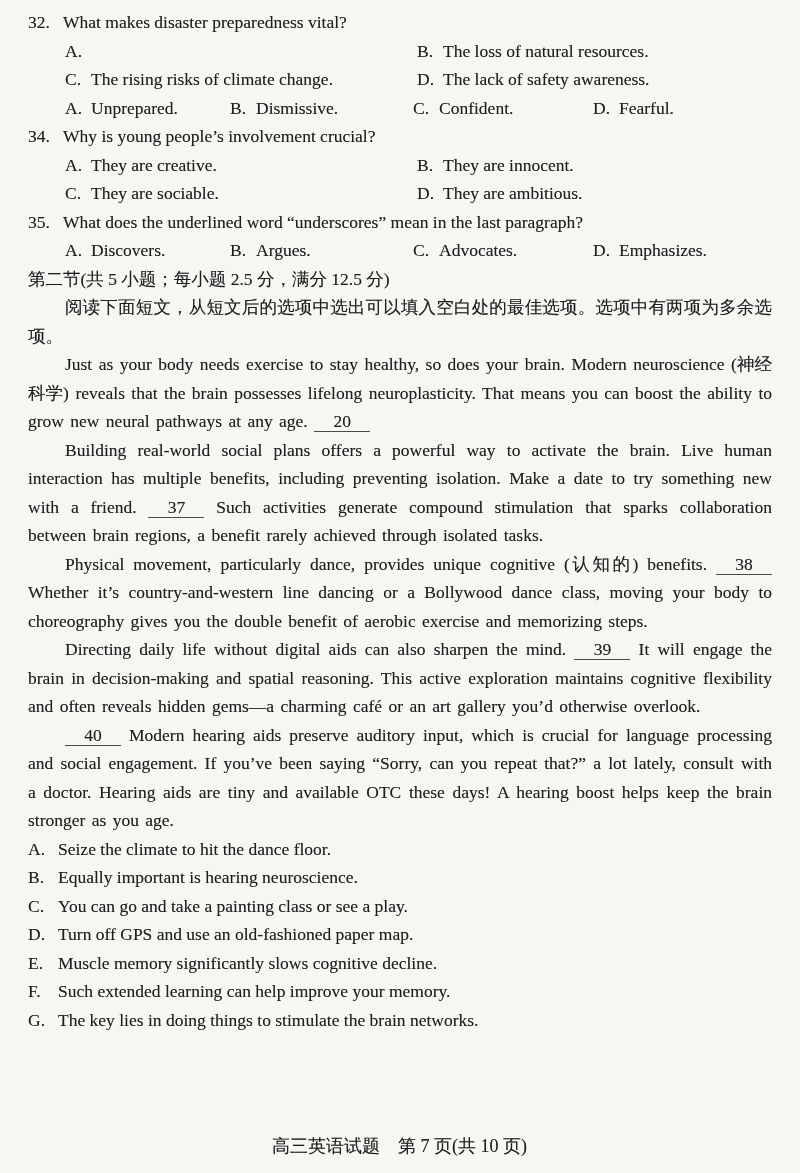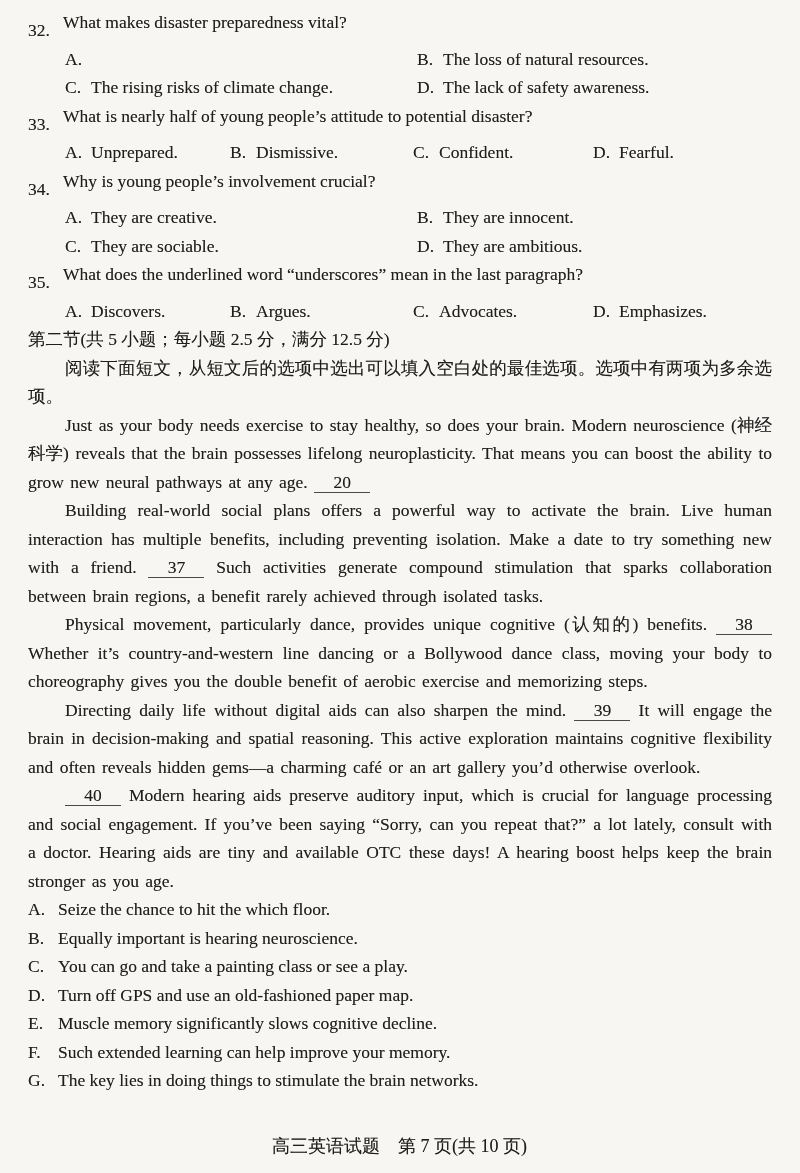--- a/index.html
+++ b/index.html
@@ -11,21 +11,21 @@
     color: #1e1e1e;
     font-family: "Liberation Serif", "DejaVu Serif", serif;
     font-size: 17.5px;
     line-height: 28.5px;
     box-sizing: border-box;
     padding: 8px 28px 0 28px;
     overflow: hidden;
     text-shadow: 0 0 0.5px rgba(40,40,40,0.45);
   }
   .q-head { display: flex; }
-  .q-num { flex: 0 0 35px; margin-top: 8px; }
+  .q-num { flex: 0 0 35px; }
   .q-text { flex: 1; }
   .opt-row { display: flex; margin-left: 37px; }
   .opt { display: flex; }
   .opt-label { flex: 0 0 26px; }
   .opt.w2 { width: 352px; }
   .opt.c1 { width: 165px; }
   .opt.c2 { width: 183px; }
   .opt.c3 { width: 180px; }
   .cn-header { text-align: left; }
   .cn-instr { text-indent: 37px; text-align: justify; }
@@ -79,24 +79,20 @@
         <span class="opt-text">The rising risks of climate change.</span>
       </span>
       <span class="opt">
         <span class="opt-label">D.</span>
         <span class="opt-text">The lack of safety awareness.</span>
       </span>
     </div>
   </div>
 
   <div>
-    <div class="q-head">
-      <span class="q-num">33.</span>
-      <span class="q-text">What is nearly half of young people’s attitude to potential disaster?</span>
-    </div>
     <div class="opt-row">
       <span class="opt c1">
         <span class="opt-label">A.</span>
         <span class="opt-text">Unprepared.</span>
       </span>
       <span class="opt c2">
         <span class="opt-label">B.</span>
         <span class="opt-text">Dismissive.</span>
       </span>
       <span class="opt c3">
@@ -167,21 +163,21 @@
 
   <div class="para">Just as your body needs exercise to stay healthy, so does your brain. Modern neuroscience (神经科学) reveals that the brain possesses lifelong neuroplasticity. That means you can boost the ability to grow new neural pathways at any age. <span class="blank">20</span></div>
   <div class="para">Building real-world social plans offers a powerful way to activate the brain. Live human interaction has multiple benefits, including preventing isolation. Make a date to try something new with a friend. <span class="blank">37</span> Such activities generate compound stimulation that sparks collaboration between brain regions, a benefit rarely achieved through isolated tasks.</div>
   <div class="para">Physical movement, particularly dance, provides unique cognitive (认知的) benefits. <span class="blank">38</span> Whether it’s country-and-western line dancing or a Bollywood dance class, moving your body to choreography gives you the double benefit of aerobic exercise and memorizing steps.</div>
   <div class="para">Directing daily life without digital aids can also sharpen the mind. <span class="blank">39</span> It will engage the brain in decision-making and spatial reasoning. This active exploration maintains cognitive flexibility and often reveals hidden gems—a charming café or an art gallery you’d otherwise overlook.</div>
   <div class="para"><span class="blank">40</span> Modern hearing aids preserve auditory input, which is crucial for language processing and social engagement. If you’ve been saying “Sorry, can you repeat that?” a lot lately, consult with a doctor. Hearing aids are tiny and available OTC these days! A hearing boost helps keep the brain stronger as you age.</div>
 
   <div>
     <div class="choice">
       <span class="choice-label">A.</span>
-      <span class="choice-text">Seize the chance to hit the which floor.</span>
+      <span class="choice-text">Seize the climate to hit the dance floor.</span>
     </div>
     <div class="choice">
       <span class="choice-label">B.</span>
       <span class="choice-text">Equally important is hearing neuroscience.</span>
     </div>
     <div class="choice">
       <span class="choice-label">C.</span>
       <span class="choice-text">You can go and take a painting class or see a play.</span>
     </div>
     <div class="choice">

